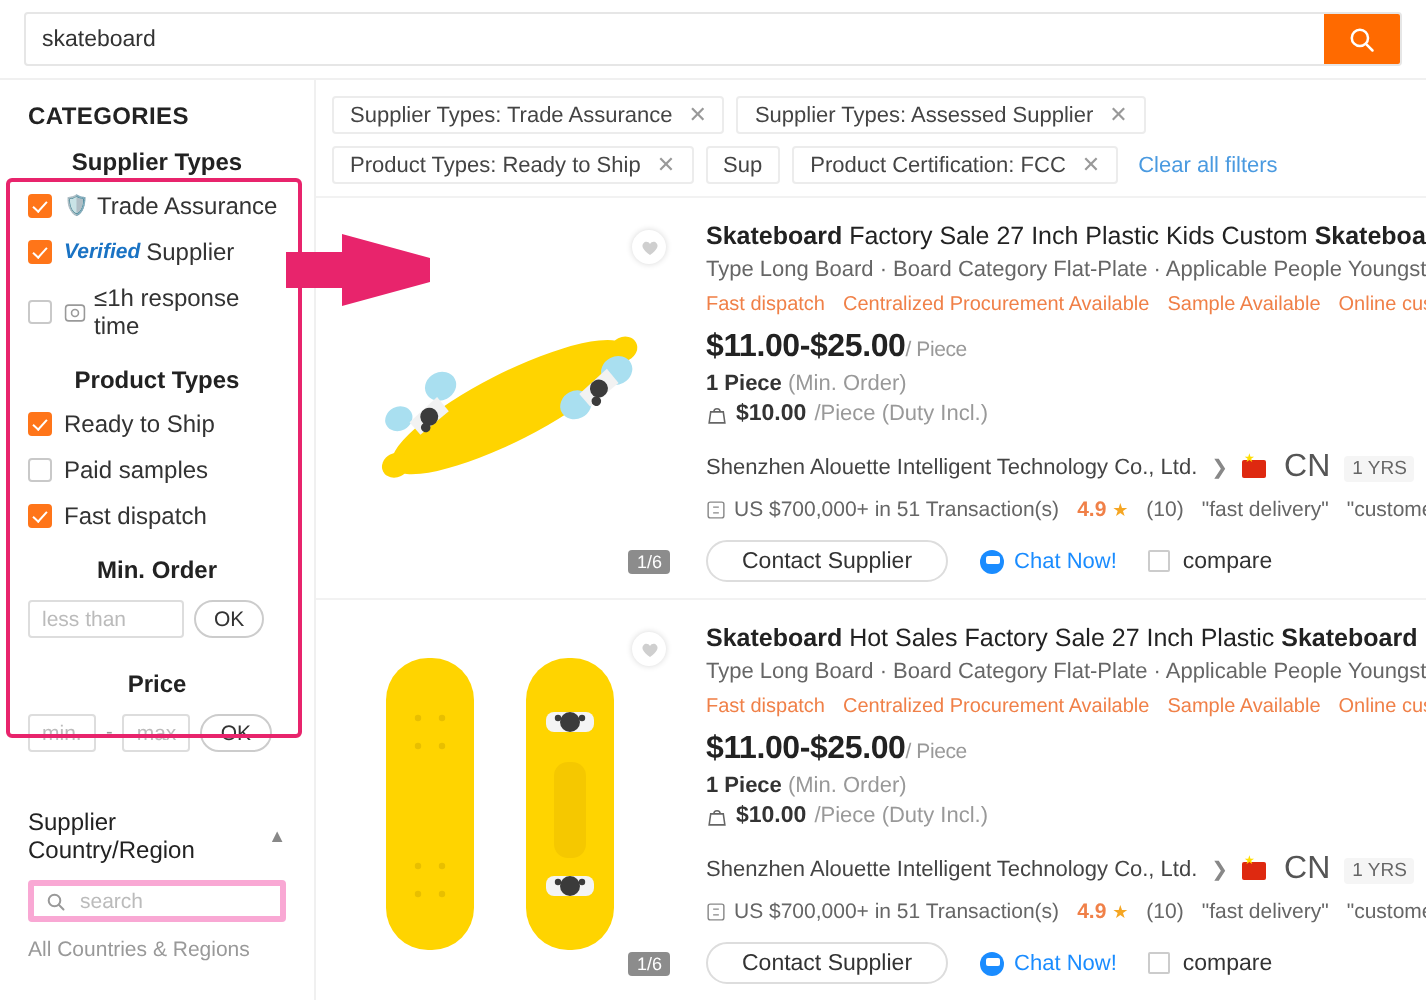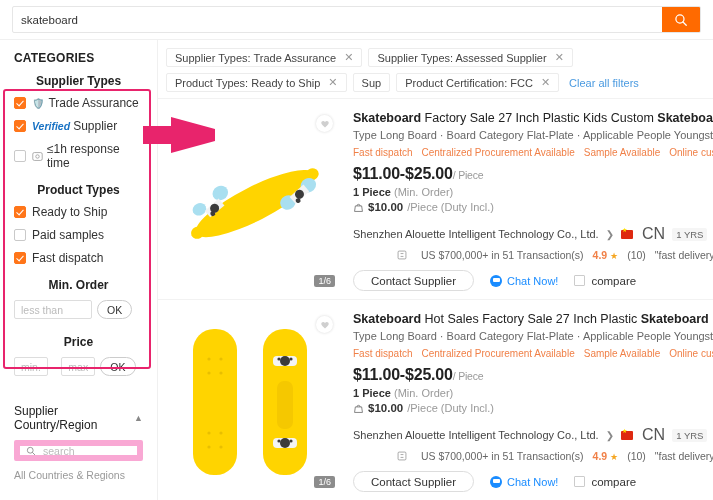--- a/index.html
+++ b/index.html
@@ -66,21 +66,21 @@
   .tin.wide{width:78px;}
   .tin.small{width:34px;}
   .dash{color:#999;font-size:10px;}
   .okbtn{
     height:19px;min-width:34px;padding:0 9px;border:1px solid #ccc;border-radius:10px;
     background:#fff;font-family:inherit;font-size:10.5px;color:#333;cursor:pointer;
     display:flex;align-items:center;justify-content:center;box-sizing:border-box;
   }
 
   .srch-sb{
-    display:flex;align-items:center;height:21px;border:6px solid #f9a8d4;border-radius:2px;
+    display:flex;align-items:center;height:21px;border:3px solid #f9a8d4;border-radius:2px;
     padding:0 6px;margin-bottom:8px;box-sizing:border-box;
   }
   .srch-sb input{
     border:0;outline:0;flex:1;font-family:inherit;font-size:10.5px;color:#333;
     background:transparent;margin-left:5px;min-width:0;
   }
   .srch-sb input::placeholder{color:#bbb;}
   .muted{font-size:10.5px;color:#999;margin-bottom:7px;}
   .flag{
     display:inline-block;width:12px;height:9px;background:#de2910;margin-right:5px;
@@ -138,21 +138,21 @@
   .duty b{color:#333;font-size:11.5px;}
 
   .supplier{margin-top:12px;display:flex;align-items:center;gap:7px;white-space:nowrap;font-size:11px;color:#444;}
   .supplier .name{color:#444;cursor:pointer;}
   .arrow-r{color:#888;font-size:10px;}
   .cn{display:flex;align-items:center;gap:4px;font-size:16px;color:#555;}
   .yrs{font-size:9.5px;color:#666;background:#f5f5f5;border-radius:2px;padding:1px 4px;}
   .verified{color:#2878c8;font-weight:bold;font-style:italic;font-size:10.5px;}
 
   .stats{margin-top:6px;display:flex;align-items:center;gap:9px;white-space:nowrap;font-size:10.5px;color:#666;}
-  .stats .tx{display:flex;align-items:center;gap:14px;margin-left:44px;}
+  .stats .tx{display:flex;align-items:center;gap:4px;}
   .rate{color:#f08048;font-weight:bold;}
   .star{color:#f5a623;font-size:9px;}
   .quote{color:#666;}
 
   .actions{margin-top:9px;display:flex;align-items:center;gap:16px;}
   .contact{
     height:21px;padding:0 17px;border:1px solid #ddd;border-radius:11px;background:#fff;
     font-family:inherit;font-size:11.5px;color:#333;cursor:pointer;
     display:flex;align-items:center;justify-content:center;box-sizing:border-box;
   }

